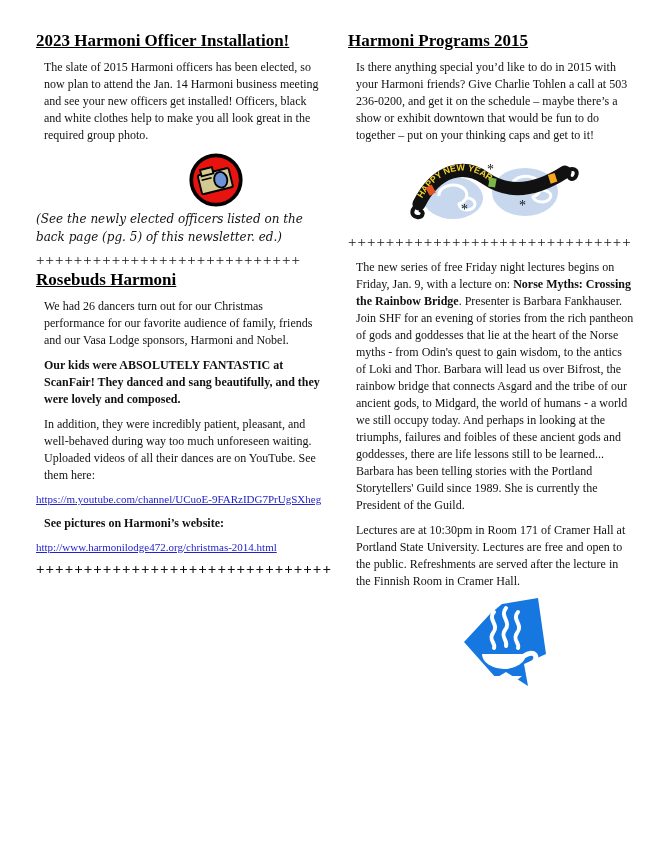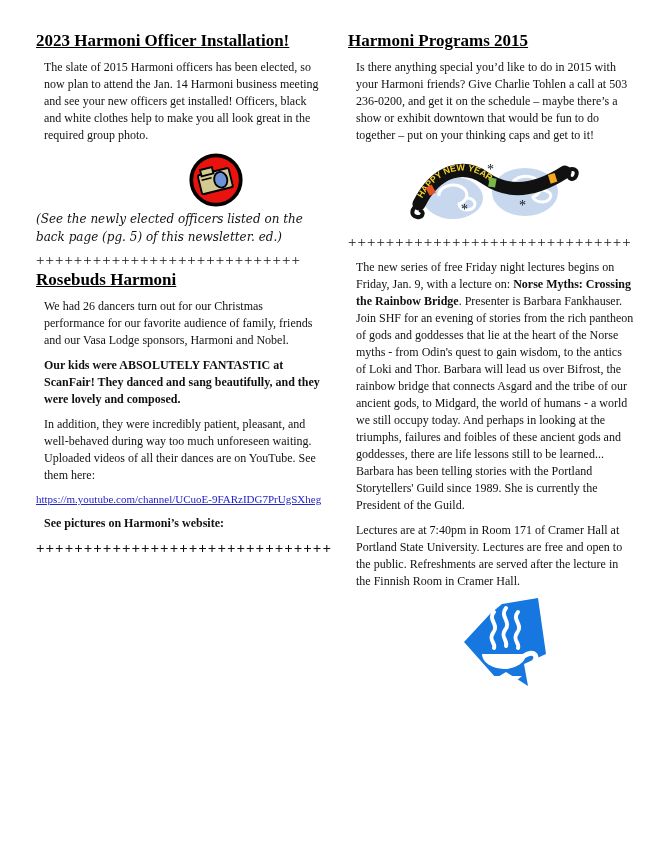--- a/index.html
+++ b/index.html
@@ -67,20 +67,23 @@
 
     <p class="body">In addition, they were incredibly patient, pleasant, and well-behaved during way too much unforeseen waiting. Uploaded videos of all their dances are on YouTube. See them here:</p>
 
     <p class="linkline">
       <a class="link">https://m.youtube.com/channel/UCuoE-9FARzIDG7PrUgSXheg</a>
     </p>
 
 
     <p class="body gap">See pictures on Harmoni’s website:</p>
 
+    <p class="linkline">
+      <a class="link"> http://www.harmonilodge472.org/christmas-2014.html</a>
+    </p>
 
     <p class="plusline gap">+++++++++++++++++++++++++++++++</p>
 
   </div>
 
   <div class="col col-right">
 
     <h2 class="head">Harmoni Programs 2015</h2>
 
     <p class="body">Is there anything special you’d like to do in 2015 with your Harmoni friends?  Give Charlie Tohlen a call at 503 236-0200, and get it on the schedule – maybe there’s a show or exhibit downtown that would be fun to do together – put on your thinking caps and get to it!</p>
@@ -115,21 +118,21 @@
       </svg>
     </div>
 
     <p class="plusline" style="margin-top:4px">++++++++++++++++++++++++++++++</p>
 
 
     <p class="body">
       <span>The new series of free Friday night lectures begins on Friday, Jan. 9, with a lecture on: </span><b class="inlinebold">Norse Myths: Crossing the Rainbow Bridge</b><span>. Presenter is Barbara Fankhauser. Join SHF for an evening of stories from the rich pantheon of gods and goddesses that lie at the heart of the Norse myths - from Odin's quest to gain wisdom, to the antics of Loki and Thor. Barbara will lead us over Bifrost, the rainbow bridge that connects Asgard and the tribe of our ancient gods, to Midgard, the world of humans - a world we still occupy today. And perhaps in looking at the triumphs, failures and foibles of these ancient gods and goddesses, there are life lessons still to be learned... Barbara has been telling stories with the Portland Storytellers' Guild since 1989. She is currently the President of the Guild.</span>
     </p>
 
-    <p class="body">Lectures are at 7:40pm in Room 171 of Cramer Hall at Portland State University. Lectures are free and open to the public. Refreshments are served after the lecture in the Finnish Room in Cramer Hall.</p>
+    <p class="body">Lectures are at 10:30pm in Room 171 of Cramer Hall at Portland State University. Lectures are free and open to the public. Refreshments are served after the lecture in the Finnish Room in Cramer Hall.</p>
 
     <div class="img-wrap cup-wrap">
       <svg width="96" height="96" viewBox="0 0 96 96">
 
         <polygon points="46,6 82,0 90,56 68,66 72,88 50,74 40,80 8,44 34,16" fill="#1677e0"></polygon>
 
         <path d="M38,14 c-7,8 6,12 -1,21 c-5,7 3,10 1,15" fill="none" stroke="#ffffff" stroke-width="4" stroke-linecap="round"></path>
         <path d="M50,10 c-7,9 6,13 -1,22 c-5,7 3,10 1,16" fill="none" stroke="#ffffff" stroke-width="4" stroke-linecap="round"></path>
         <path d="M62,14 c-7,8 6,12 -1,21 c-5,7 3,10 1,15" fill="none" stroke="#ffffff" stroke-width="4" stroke-linecap="round"></path>
 

